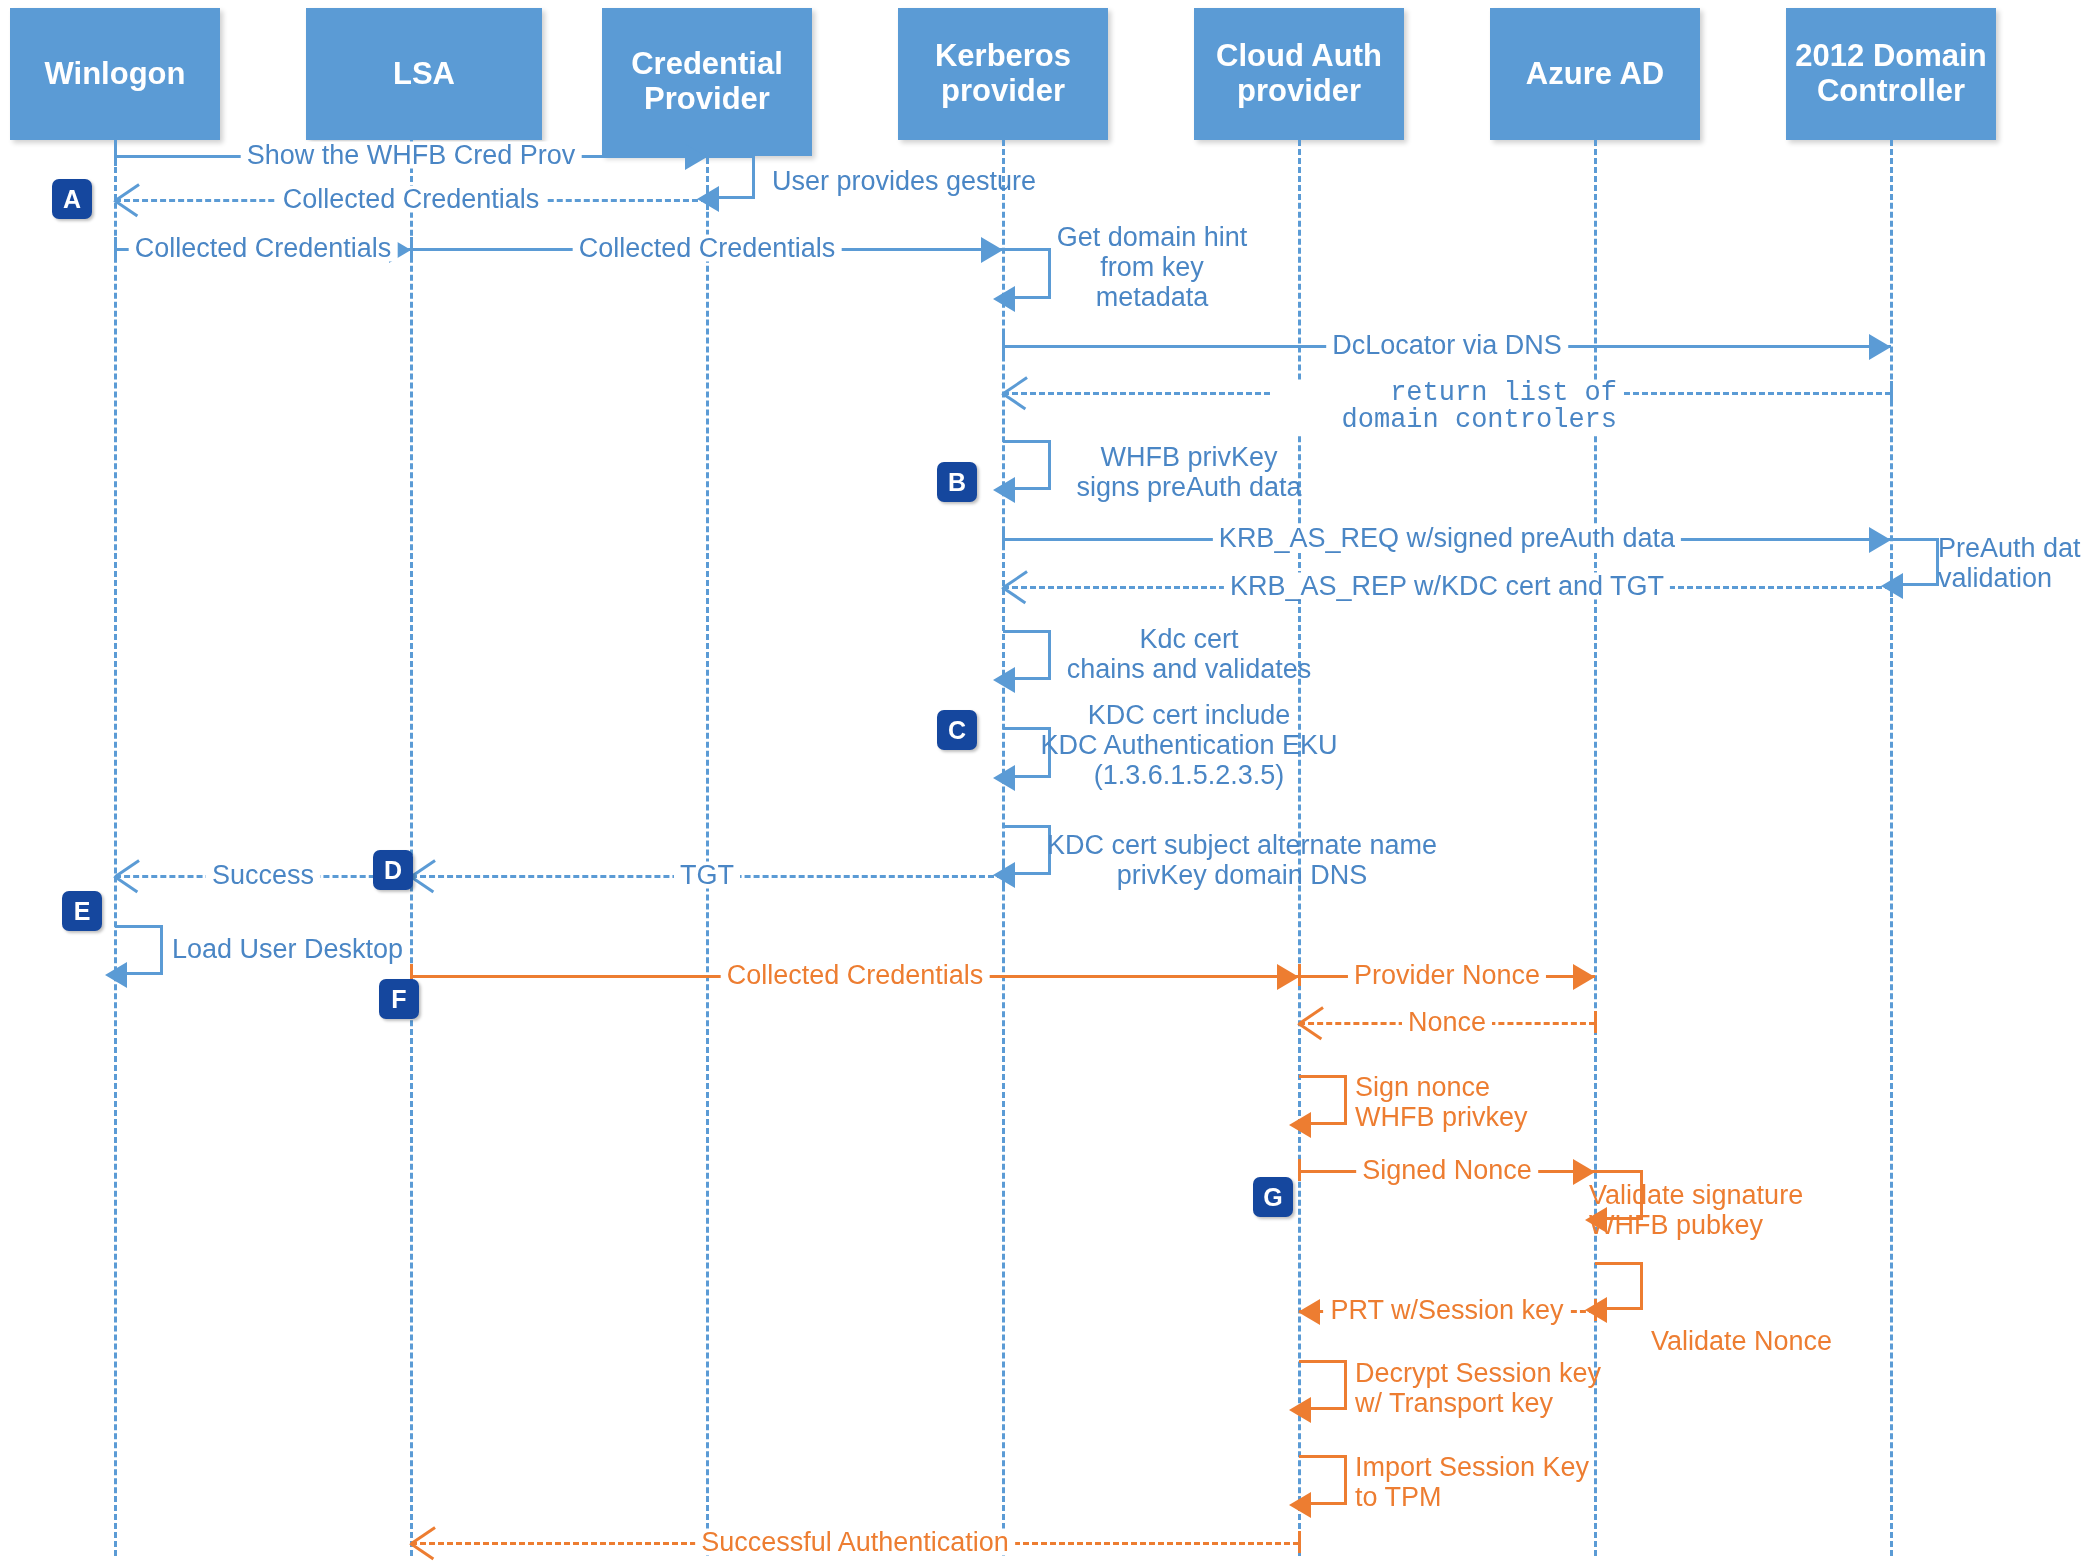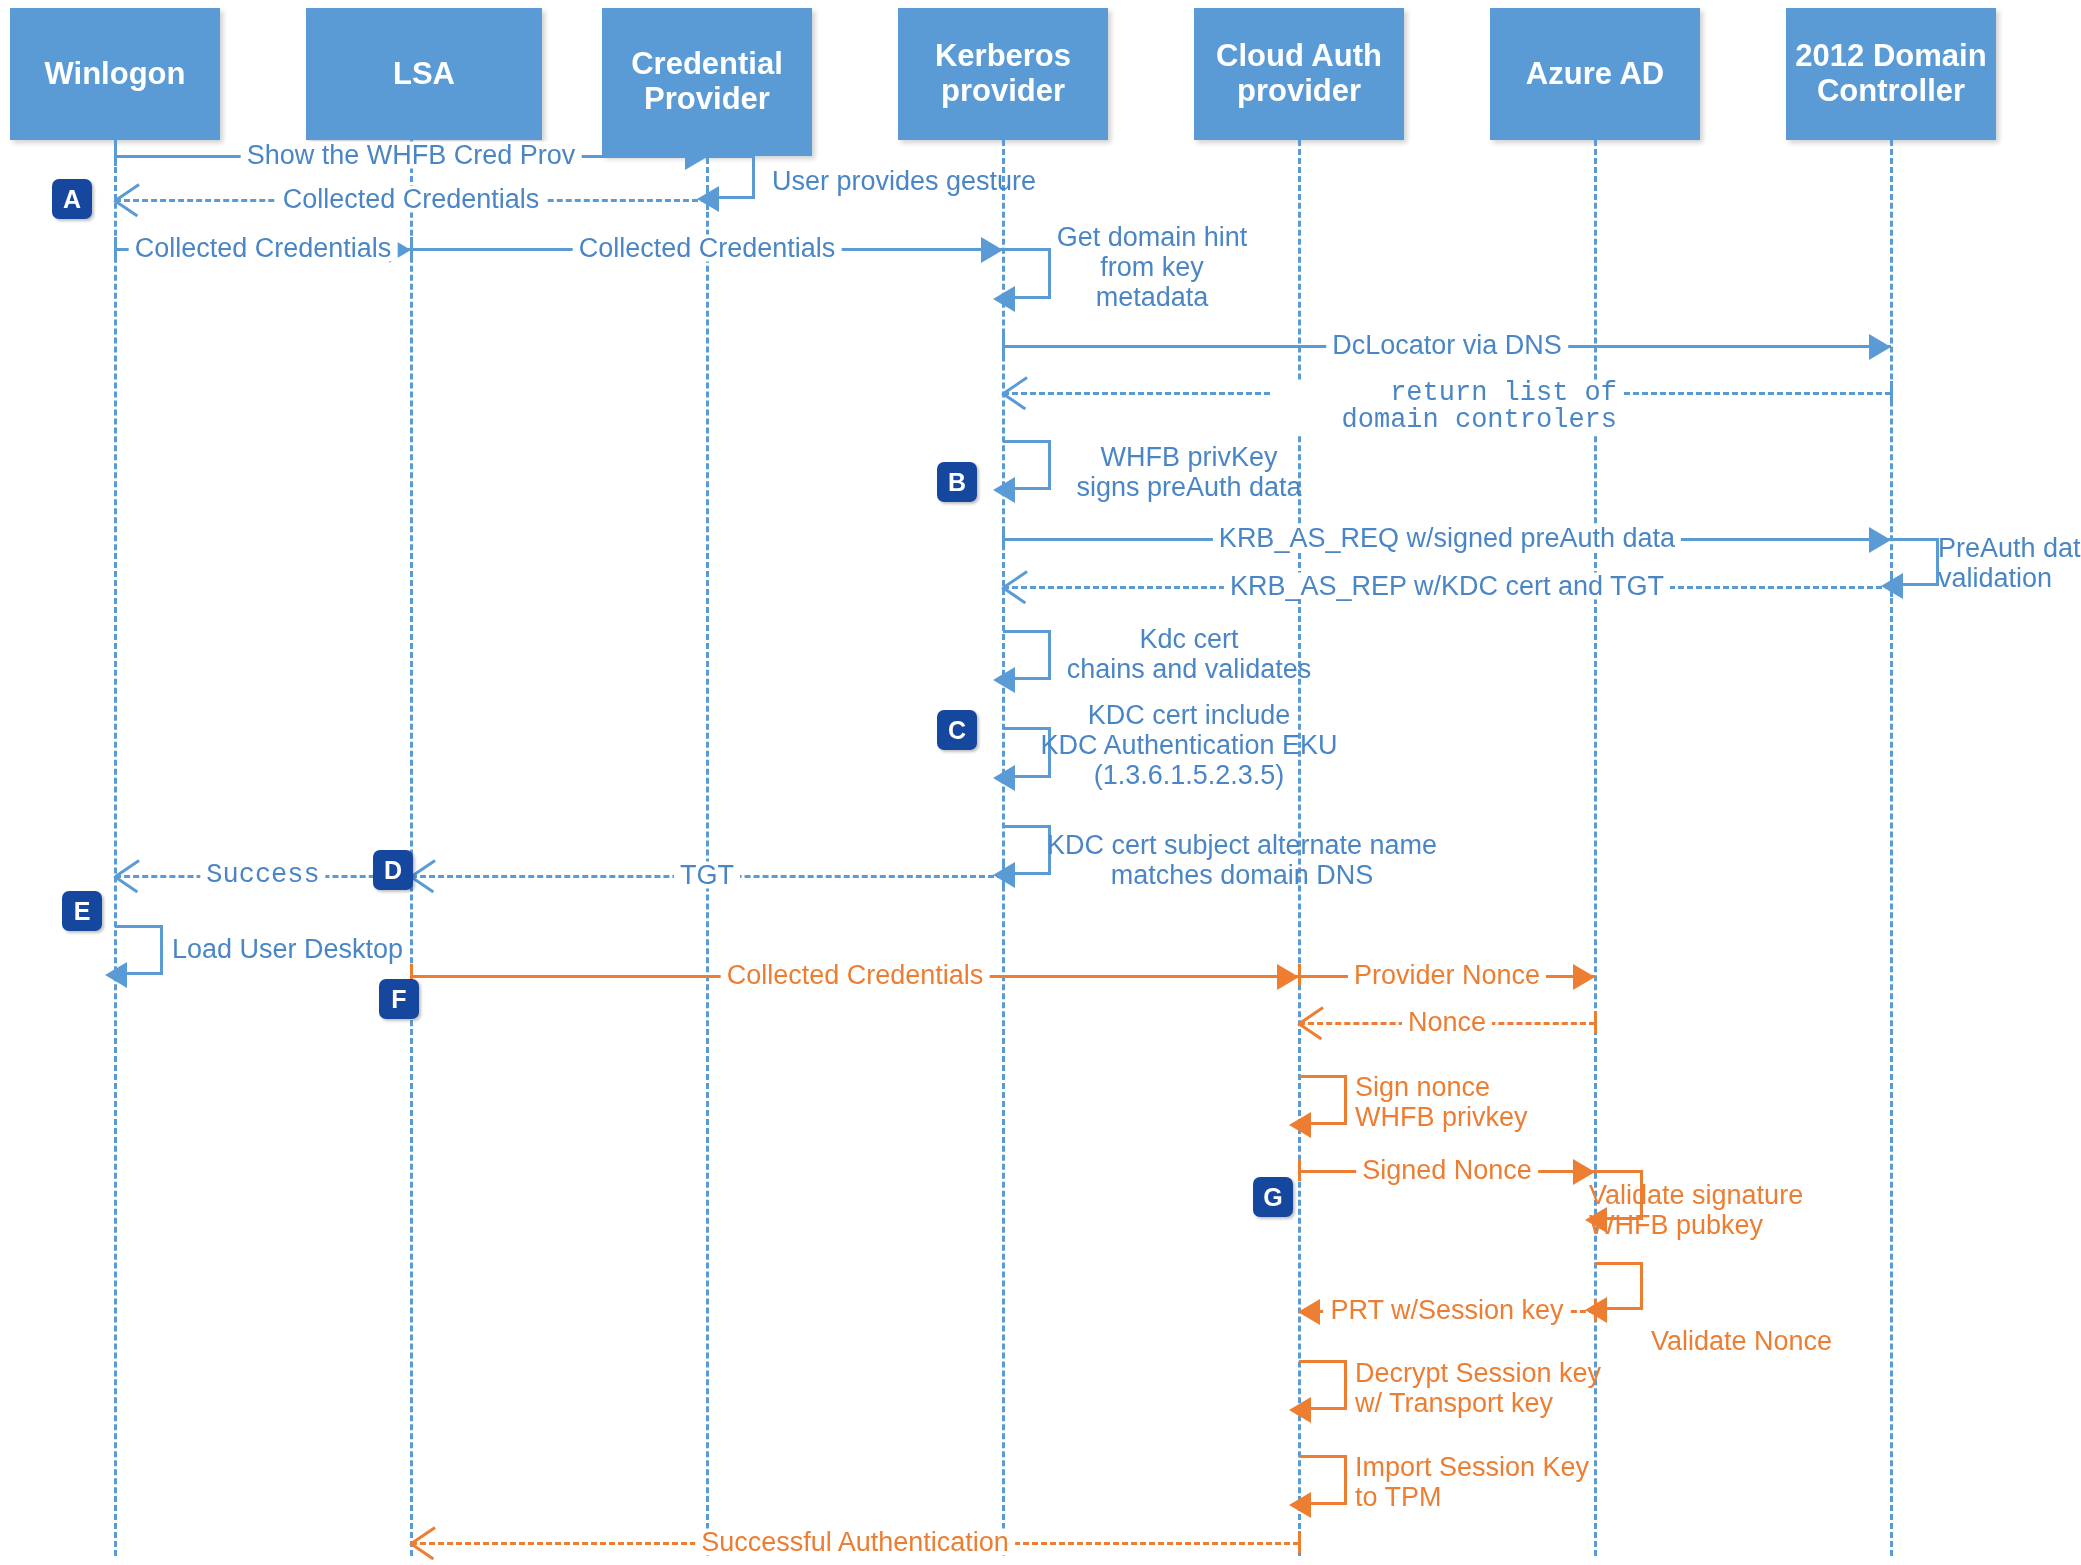--- a/index.html
+++ b/index.html
@@ -205,21 +205,21 @@
       <div class="head left blue" style="left: 993px; top: 765px;"></div>
       <div class="selfnote blue center" style="left: 1189px; top: 700px;">
         <div>KDC cert include</div>
         <div>KDC Authentication EKU</div>
         <div>(1.3.6.1.5.2.3.5)</div>
       </div>
       <div class="selfloop" style="left: 1003px; top: 825px; width: 48px; height: 50px;"></div>
       <div class="head left blue" style="left: 993px; top: 862px;"></div>
       <div class="selfnote blue center" style="left: 1242px; top: 830px;">
         <div>KDC cert subject alternate name</div>
-        <div>matches domain DNS</div>
+        <div>privKey domain DNS</div>
       </div>
       <div class="selfloop" style="left: 115px; top: 925px; width: 48px; height: 50px;"></div>
       <div class="head left blue" style="left: 105px; top: 962px;"></div>
       <div class="selfnote blue left" style="left: 172px; top: 934px;">
         <div>Load User Desktop</div>
       </div>
       <div class="selfloop orange" style="left: 1299px; top: 1075px; width: 48px; height: 50px;"></div>
       <div class="head left orange" style="left: 1289px; top: 1112px;"></div>
       <div class="selfnote orange left" style="left: 1355px; top: 1072px;">
         <div>Sign nonce</div>
@@ -300,21 +300,21 @@
         <i class="up"></i>
         <i class="dn"></i>
       </div>
       <div class="msglabel blue" style="left: 707px; top: 875px;">TGT</div>
       <div class="msg dashed blue" style="left: 115px; top: 875px; width: 296px;"></div>
       <div style="position: absolute; left: 410px; top: 864px; width: 0px; height: 22px; border-left: 3px solid rgb(91, 155, 213);"></div>
       <div class="openhead blue" style="left: 115px; top: 862px; transform: none;">
         <i class="up"></i>
         <i class="dn"></i>
       </div>
-      <div class="msglabel blue" style="left: 263px; top: 875px; font-family: Liberation Mono, monospace;">Success</div>
+      <div class="msglabel blue" style="left: 263px; top: 875px;">Success</div>
       <div class="msg solid orange" style="left: 411px; top: 975px; width: 888px;"></div>
       <div style="position: absolute; left: 410px; top: 964px; width: 0px; height: 22px; border-left: 3px solid rgb(237, 125, 49);"></div>
       <div class="head right orange" style="left: 1277px; top: 964px;"></div>
       <div class="msglabel orange" style="left: 855px; top: 975px;">Collected Credentials</div>
       <div class="msg solid orange" style="left: 1299px; top: 975px; width: 296px;"></div>
       <div style="position: absolute; left: 1298px; top: 964px; width: 0px; height: 22px; border-left: 3px solid rgb(237, 125, 49);"></div>
       <div class="head right orange" style="left: 1573px; top: 964px;"></div>
       <div class="msglabel orange" style="left: 1447px; top: 975px;">Provider Nonce</div>
       <div class="msg dashed orange" style="left: 1299px; top: 1022px; width: 296px;"></div>
       <div style="position: absolute; left: 1594px; top: 1011px; width: 0px; height: 22px; border-left: 3px solid rgb(237, 125, 49);"></div>

